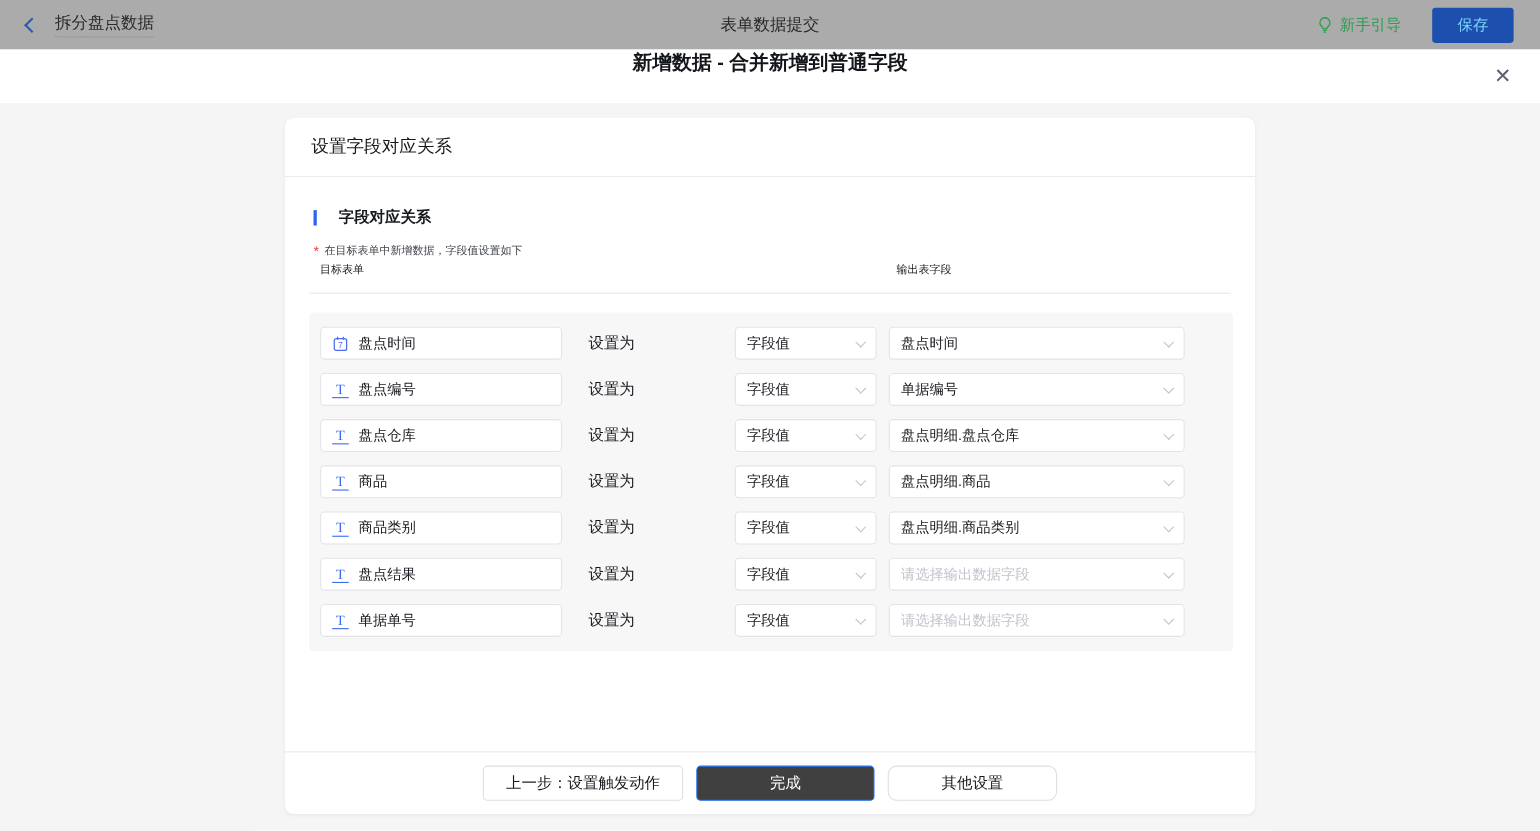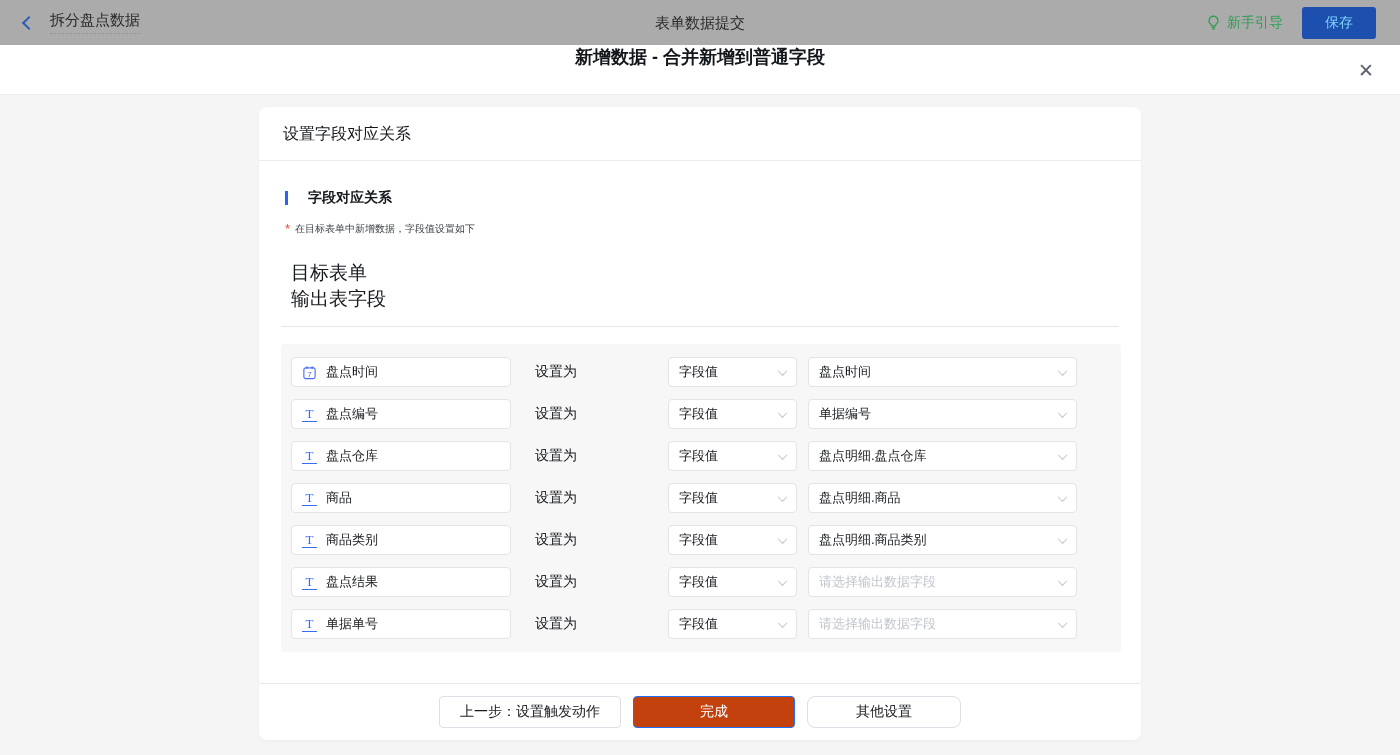--- a/index.html
+++ b/index.html
@@ -35,21 +35,21 @@
     border-bottom: 1px dotted #8f8f8f;
   }
   .topbar-center {
     position: absolute;
     left: 50%; top: 0;
     transform: translateX(-50%);
     line-height: 45px;
     font-size: 15px;
     color: #2a2a2a;
   }
-  .topbar-right { margin-left: auto; display: flex; align-items: center; gap: 19px; }
+  .topbar-right { margin-left: auto; display: flex; align-items: center; gap: 28px; }
   .guide { display: flex; align-items: center; gap: 6px; color: #2f9e52; font-size: 14px; cursor: pointer; }
   .save-btn {
     background: #1d4fae;
     color: #7dd3fc;
     border: none;
     font-size: 14px;
     padding: 7px 23px;
     border-radius: 3px;
     cursor: pointer;
     font-family: inherit;
@@ -102,26 +102,24 @@
   .section-title { display: flex; align-items: center; margin-left: 4px; gap: 13px; }
   .blue-bar { width: 3px; height: 14px; background: #2e62f4; margin-right: 7px; flex: none; }
   .section-label { font-size: 14px; font-weight: bold; color: #16191e; }
 
   .note-row { display: flex; align-items: flex-start; margin: 13px 0 0 4px; }
   .req-mark { color: #f5483b; font-size: 13px; margin-right: 5px; line-height: 18px; }
   .note-text { font-size: 10px; color: #3f434a; line-height: 18px; }
 
   .col-headers {
     display: flex;
-    margin-top: 22px;
     padding: 0 0 14px 10px;
     border-bottom: 1px solid #e7e7e9;
-    font-size: 19px;
-    color: #16191e;
-    flex-direction: column;
+    font-size: 10px;
+    color: #16191e;
   }
   .col-left { width: 524px; flex: none; }
   .col-right { flex: none; }
 
   .rows-panel {
     margin-top: 17px;
     background: #f7f7f8;
     border-radius: 4px;
     padding: 13px 10px;
     width: 840px;
@@ -193,21 +191,21 @@
     height: 32px;
     border-radius: 4px;
     font-size: 14px;
     font-family: inherit;
     cursor: pointer;
     display: inline-flex;
     align-items: center;
     justify-content: center;
   }
   .btn-outline { background: #fff; border: 1px solid #dcdfe3; color: #16191e; padding: 0 20px; }
-  .btn-primary { background: #c2410c; border: 1px solid #1f6ff5; color: #fff; width: 162px; }
+  .btn-primary { background: #404040; border: 1px solid #1f6ff5; color: #fff; width: 162px; }
   .btn-other { padding: 0 48px; border-radius: 8px; }
 </style>
 </head>
 <body>
 
 <header class="topbar">
   <div class="back-group">
     <span class="chev-left"></span>
     <span class="flow-name">拆分盘点数据</span>
   </div>

